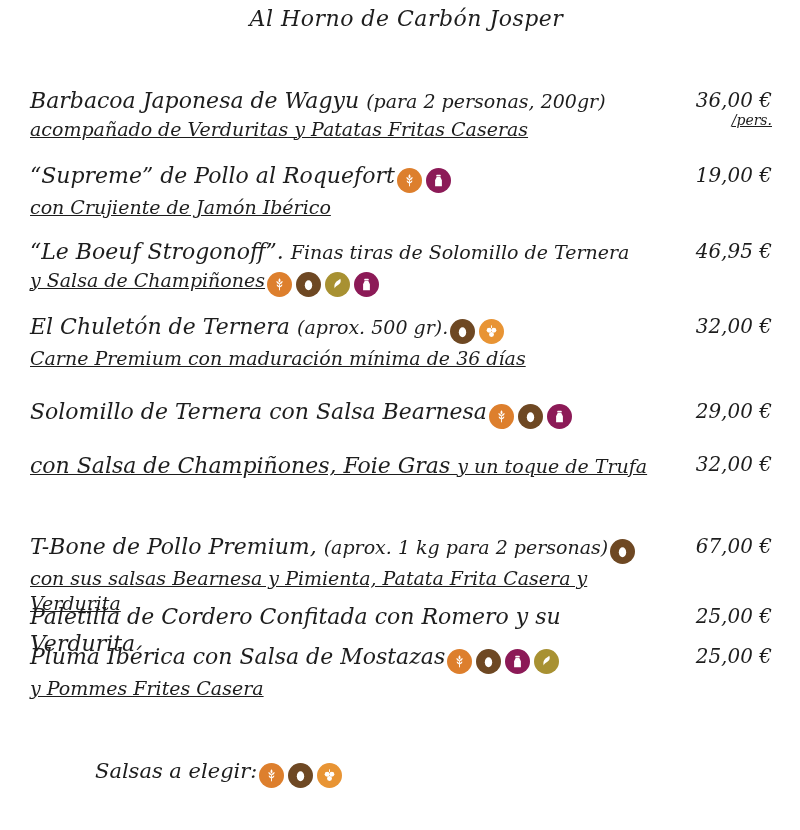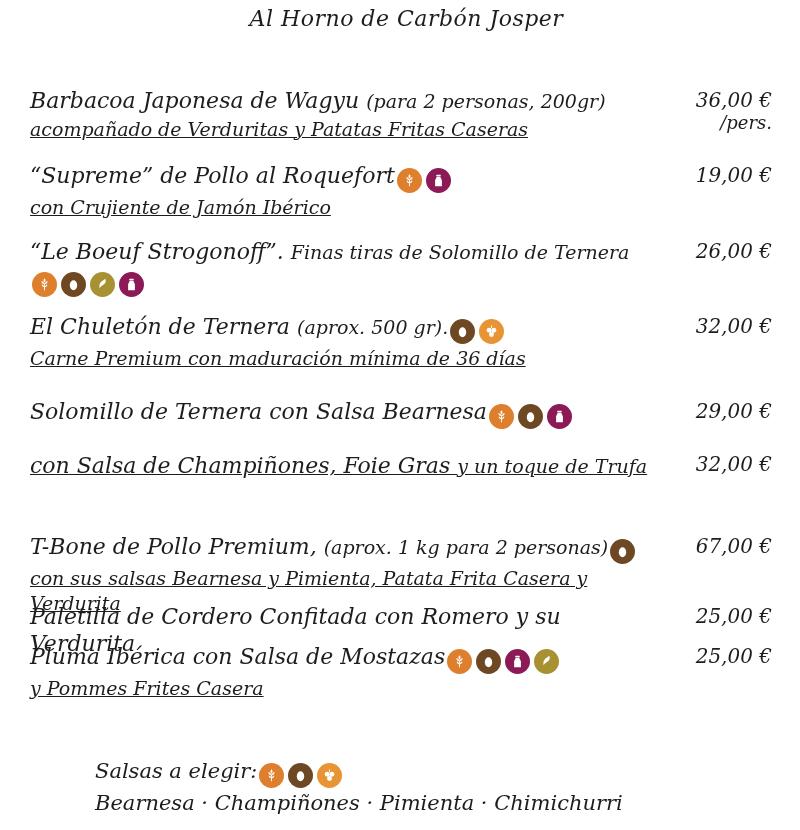--- a/index.html
+++ b/index.html
@@ -30,21 +30,21 @@
   .line1, .line2 { line-height: 1.22; }
   .line2 { margin-top: 1px; text-decoration: underline; }
   .lg { font-size: 22px; }
   .sm { font-size: 19px; }
   .price-col {
     flex: 0 0 96px;
     text-align: right;
     white-space: nowrap;
   }
   .price-val { font-size: 20px; line-height: 1.2; }
-  .price-note { font-size: 18px; line-height: 1.2; }
+  .price-note { font-size: 14px; line-height: 1.2; text-decoration: underline; }
   
   .i0 { top: 88px; }
   .i1 { top: 163px; }
   .i2 { top: 239px; }
   .i3 { top: 314px; }
   .i4 { top: 399px; }
   .i5 { top: 452px; }
   .i6 { top: 534px; }
   .i7 { top: 604px; }
   .i8 { top: 644px; }
@@ -108,21 +108,21 @@
   </div>
   <div class="price-col">
     <div class="price-val">19,00 €</div>
     <div class="price-note"></div>
   </div>
 </div>
 
 <div class="row i2">
   <div class="item-text">
     <div class="line1"><span class="lg">“Le Boeuf Strogonoff”. </span><span class="sm">Finas tiras de Solomillo de Ternera</span><span class="icons"></span></div>
-    <div class="line2"><span class="lg"></span><span class="icons"><span class="badge" style="background: rgb(221, 127, 45);">
+    <div class="line2"><span class="lg"></span><span class="sm">y Salsa de Champiñones</span><span class="icons"><span class="badge" style="background: rgb(221, 127, 45);">
             <svg viewBox="0 0 24 24">
               <g fill="#fff">
                 <path d="M12 3c1.9 1.9 1.9 4.4 0 6.3C10.1 7.4 10.1 4.9 12 3z"></path>
                 <path d="M7.6 7.2c2.3.4 3.8 2.1 3.8 4.5-2.3-.4-3.8-2.1-3.8-4.5z"></path>
                 <path d="M16.4 7.2c0 2.4-1.5 4.1-3.8 4.5 0-2.4 1.5-4.1 3.8-4.5z"></path>
                 <path d="M8 12c2.1.4 3.4 1.9 3.4 4C9.3 15.6 8 14.1 8 12z"></path>
                 <path d="M16 12c0 2.1-1.3 3.6-3.4 4 0-2.1 1.3-3.6 3.4-4z"></path>
                 <rect x="11.35" y="9.5" width="1.3" height="11" rx=".65"></rect>
               </g>
             </svg>
@@ -137,21 +137,21 @@
           </span><span class="badge" style="background: rgb(140, 26, 87);">
             <svg viewBox="0 0 24 24">
               <g fill="#fff">
                 <rect x="8.8" y="4" width="6.4" height="2.4" rx=".7"></rect>
                 <path d="M9.4 7.2h5.2l2.2 4.3V20H7.2v-8.5z"></path>
               </g>
             </svg>
           </span></span></div>
   </div>
   <div class="price-col">
-    <div class="price-val">26,00 €</div>
+    <div class="price-val">46,95 €</div>
     <div class="price-note"></div>
   </div>
 </div>
 
 <div class="row i3">
   <div class="item-text">
     <div class="line1"><span class="lg">El Chuletón de Ternera </span><span class="sm">(aprox. 500 gr).</span><span class="icons"><span class="badge" style="background: rgb(110, 72, 35);">
             <svg viewBox="0 0 24 24">
               <ellipse cx="12" cy="13" rx="5.2" ry="7" fill="#fff"></ellipse>
             </svg>
@@ -298,14 +298,13 @@
         </span><span class="badge" style="background: rgb(232, 148, 52);">
           <svg viewBox="0 0 24 24">
             <g fill="#fff">
               <rect x="11.35" y="3" width="1.3" height="4.2" rx=".65"></rect>
               <circle cx="8.7" cy="10.3" r="3.5"></circle>
               <circle cx="15.3" cy="10.3" r="3.5"></circle>
               <circle cx="12" cy="16.2" r="3.5"></circle>
             </g>
           </svg>
         </span></span></div>
-  <div>Bearnesa  ·  Champiñones  ·  Pimienta  ·  Chimichurri</div>
 </div>
 
 </body></html>

